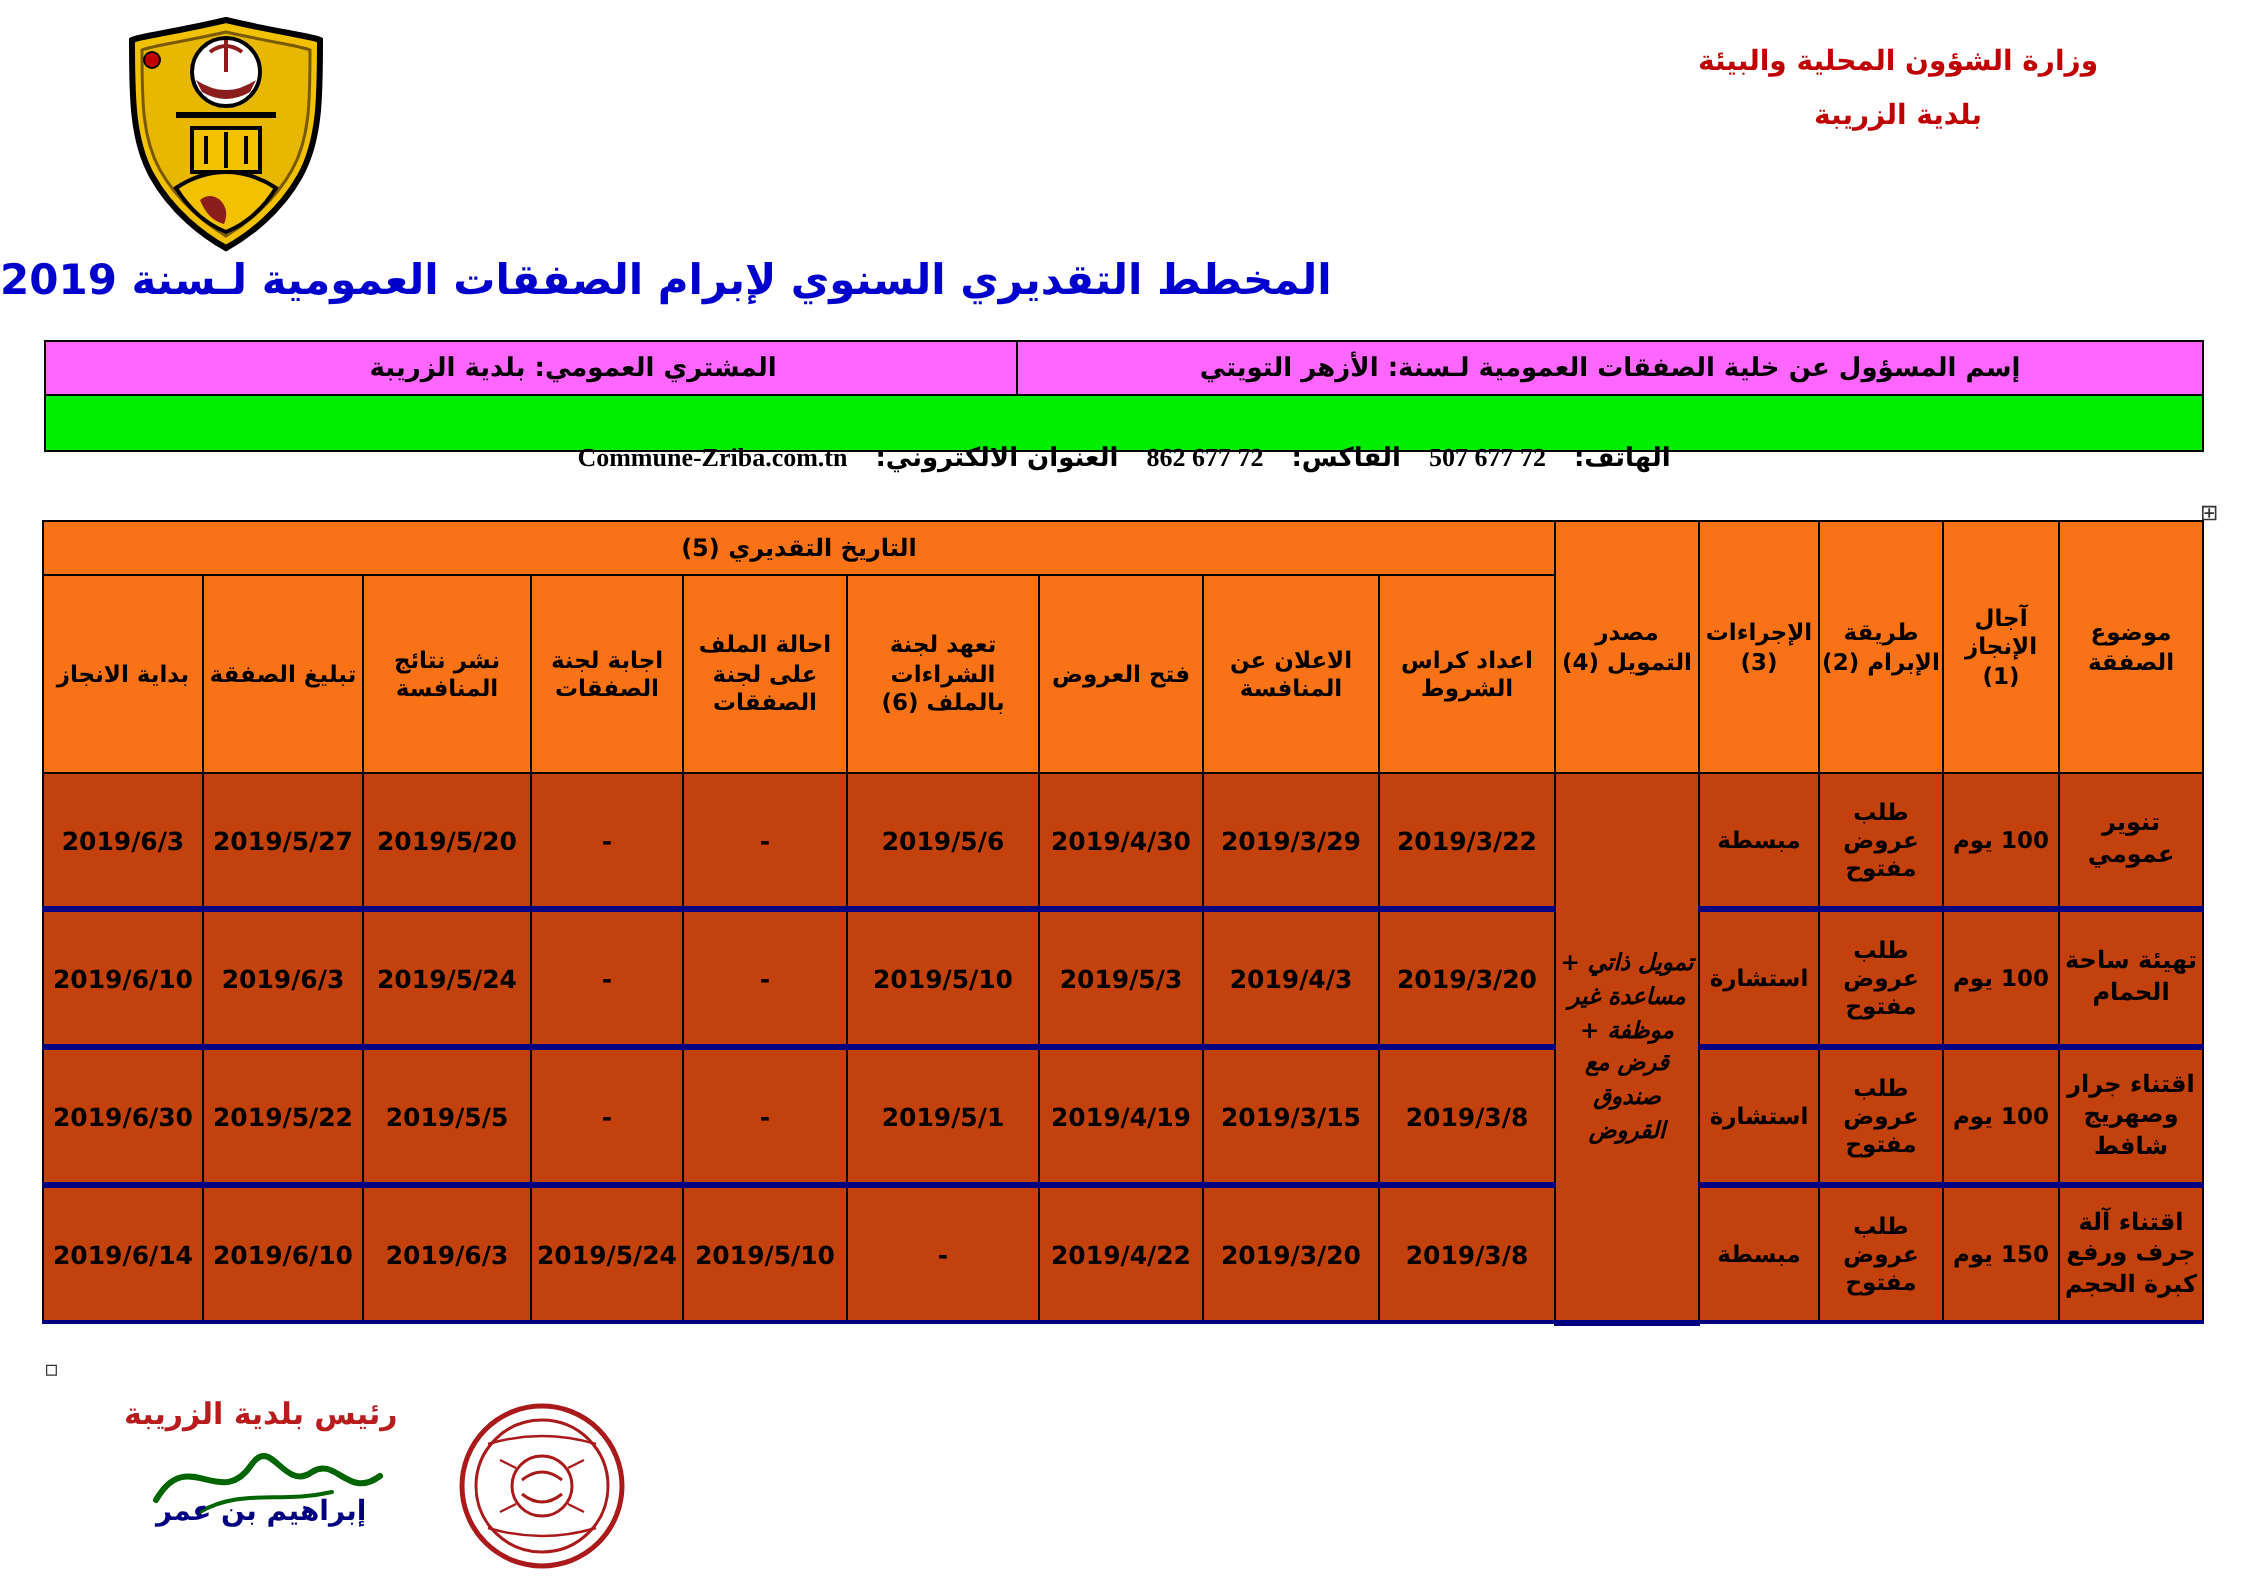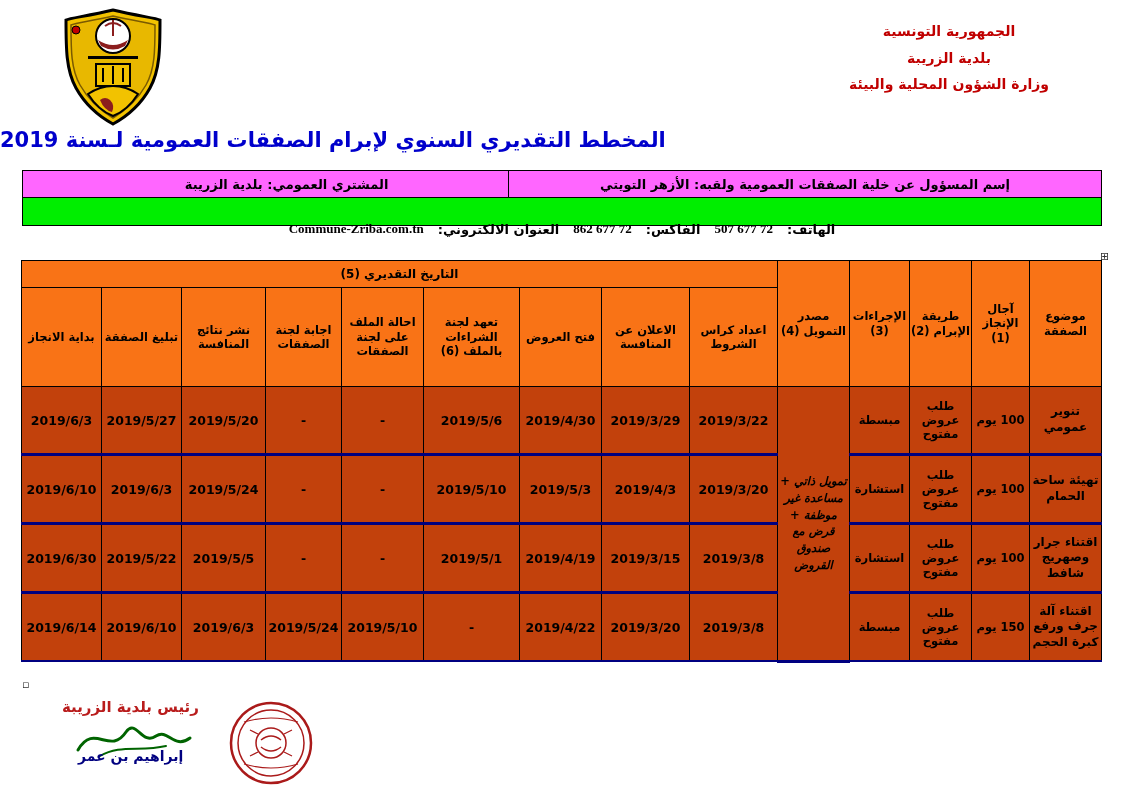--- a/index.html
+++ b/index.html
@@ -223,31 +223,30 @@
         <rect x="30" y="48" width="50" height="3" fill="#000"></rect>
         <path d="M38 56 h34 v22 h-34 z" fill="#f2c200" stroke="#000" stroke-width="2"></path>
         <path d="M45 60 l0 14 M55 58 l0 18 M65 60 l0 14" stroke="#000" stroke-width="2"></path>
         <path d="M30 86 q12 -8 25 -8 q13 0 25 8 q-10 16 -25 22 q-15 -6 -25 -22 z" fill="#f2c200" stroke="#000" stroke-width="2"></path>
         <path d="M42 92 q5 -4 10 0 q5 5 2 12 q-8 -2 -12 -12 z" fill="#8b1d1d"></path>
         <circle cx="18" cy="22" r="4" fill="#c00000" stroke="#000"></circle>
       </svg>
     </div>
 
     <div class="org-block">
-      <div class="org-line">الجمهورية التونسية</div>
+      <div class="org-line">وزارة الشؤون المحلية والبيئة</div>
       <div class="org-line">بلدية الزريبة</div>
-      <div class="org-line">وزارة الشؤون المحلية والبيئة</div>
     </div>
   </div>
 
   <div class="main-title">المخطط التقديري السنوي لإبرام الصفقات العمومية لـسنة 2019</div>
 
   <div class="info-wrap">
     <div class="info-row pink">
-      <div class="info-cell left">إسم المسؤول عن خلية الصفقات العمومية ولقبه: الأزهر التويتي</div>
+      <div class="info-cell left">إسم المسؤول عن خلية الصفقات العمومية لـسنة: الأزهر التويتي</div>
       <div class="info-cell right">المشتري العمومي: بلدية الزريبة</div>
     </div>
     <div class="info-row green">
       <div class="info-cell">
         <span class="seg">الهاتف:</span>
         <span class="seg latin">72 677 507</span>
         <span class="seg">الفاكس:</span>
         <span class="seg latin">72 677 862</span>
         <span class="seg">العنوان الالكتروني:</span>
         <span class="seg latin">Commune-Zriba.com.tn</span>

